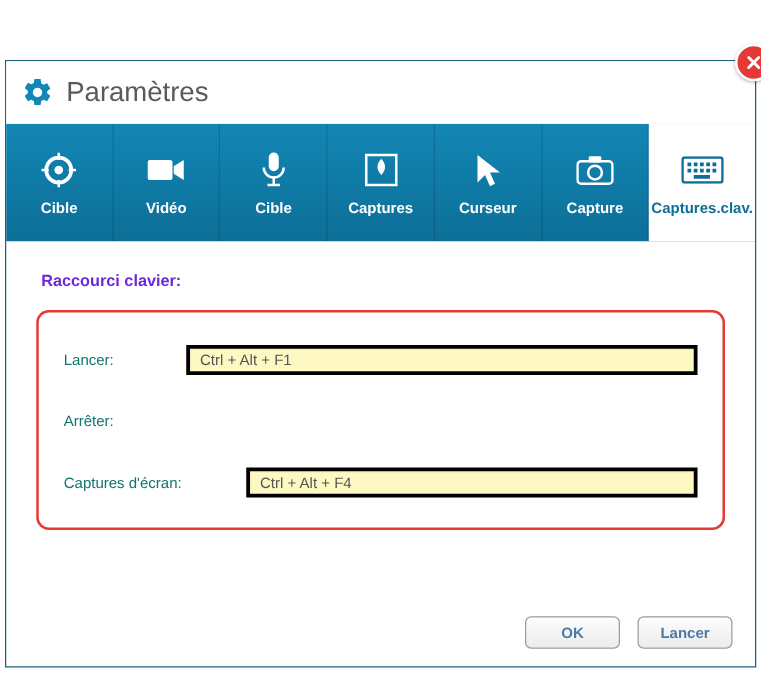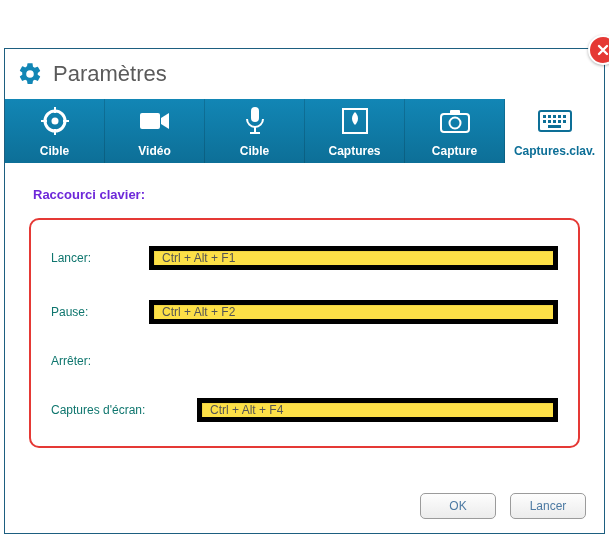--- a/index.html
+++ b/index.html
@@ -40,21 +40,21 @@
     background: #e53935;
     border: 2px solid #fff;
     box-shadow: 0 1px 3px rgba(0,0,0,0.3);
     display: flex;
     align-items: center;
     justify-content: center;
     cursor: pointer;
   }
   .close-btn svg { display: block; }
   .tabs {
-    height: 64px;
+    height: 94px;
     background: linear-gradient(#1286b5, #0d6f97);
     display: flex;
   }
   .tab {
     flex: 1;
     display: flex;
     flex-direction: column;
     align-items: center;
     justify-content: center;
     gap: 6px;
@@ -94,42 +94,42 @@
   .row:last-child { margin-bottom: 4px; gap: 48px; }
   .row .rlabel {
     width: 98px;
     font-size: 12px;
     color: #0f766e;
     white-space: nowrap;
   }
   .row input {
     flex: 1;
     height: 24px;
-    border: 5px solid #000000;
-    background: #fde047;
+    border: 3px solid #000000;
+    background: #fef9c3;
     padding: 0 8px;
     font-size: 12px;
     color: #555;
     box-shadow: inset 1px 1px 0 rgba(0,0,0,0.05);
   }
   .footer {
     position: absolute;
     bottom: 14px;
     right: 18px;
     display: flex;
     gap: 14px;
   }
   .btn {
     min-width: 76px;
     height: 26px;
     border: 1px solid #9b9b9b;
     border-radius: 5px;
     background: linear-gradient(#fdfdfd, #ececec);
     font-size: 12px;
-    font-weight: normal;
+    font-weight: bold;
     color: #4d7aa3;
     cursor: pointer;
   }
 </style>
 </head>
 <body>
 
 <div class="window">
 
   <div class="titlebar">
@@ -177,20 +177,28 @@
       <span class="lbl">Cible</span>
     </div>
     <div class="tab">
       <span class="ico">
         <svg width="28" height="28" viewBox="0 0 28 28">
             <rect x="2" y="2" width="24" height="24" fill="none" stroke="#fff" stroke-width="2"></rect>
             <path d="M14 5 C10 9 10 14 14 18 C18 14 18 9 14 5 Z" fill="#fff"></path>
           </svg>
       </span>
       <span class="lbl">Captures</span>
+    </div>
+    <div class="tab">
+      <span class="ico">
+        <svg width="22" height="28" viewBox="0 0 22 28">
+            <path d="M3 2 L3 24 L9 18 L13 27 L17 25 L13 16 L21 16 Z" fill="#fff"></path>
+          </svg>
+      </span>
+      <span class="lbl">Curseur</span>
     </div>
     <div class="tab">
       <span class="ico">
         <svg width="30" height="24" viewBox="0 0 30 24">
             <rect x="1" y="5" width="28" height="18" rx="3" fill="none" stroke="#fff" stroke-width="2"></rect>
             <rect x="10" y="1" width="10" height="5" rx="1" fill="#fff"></rect>
             <circle cx="15" cy="14" r="5.5" fill="none" stroke="#fff" stroke-width="2"></circle>
           </svg>
       </span>
       <span class="lbl">Capture</span>
@@ -217,24 +225,20 @@
   </div>
 
   <div class="content">
     <div class="section-title">Raccourci clavier:</div>
     <div class="red-box">
       <div class="row">
         <span class="rlabel">Lancer:</span>
         <input type="text" value="Ctrl + Alt + F1" style="">
       </div>
       <div class="row">
-        <span class="rlabel">Pause:</span>
-        <input type="text" value="Ctrl + Alt + F2" style="">
-      </div>
-      <div class="row">
         <span class="rlabel">Arrêter:</span>
       </div>
       <div class="row">
         <span class="rlabel">Captures d'écran:</span>
         <input type="text" value="Ctrl + Alt + F4" style="">
       </div>
     </div>
   </div>
 
   <div class="footer">

